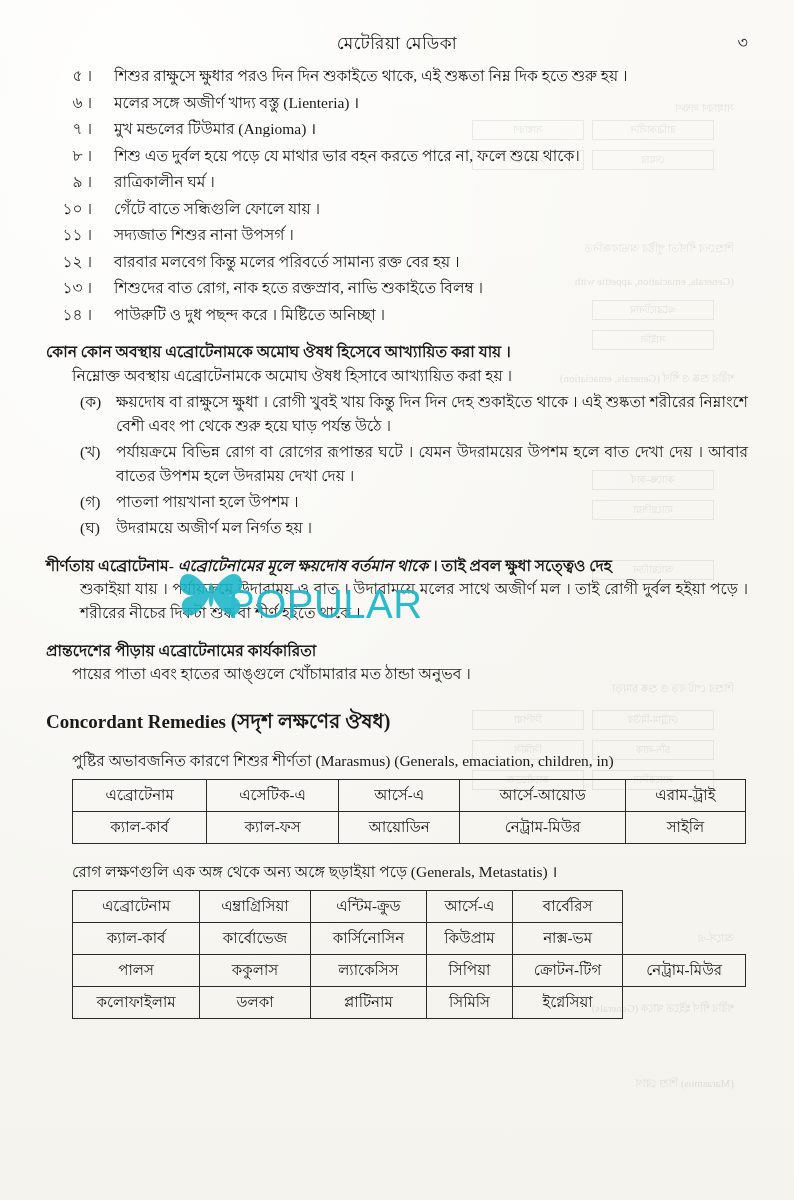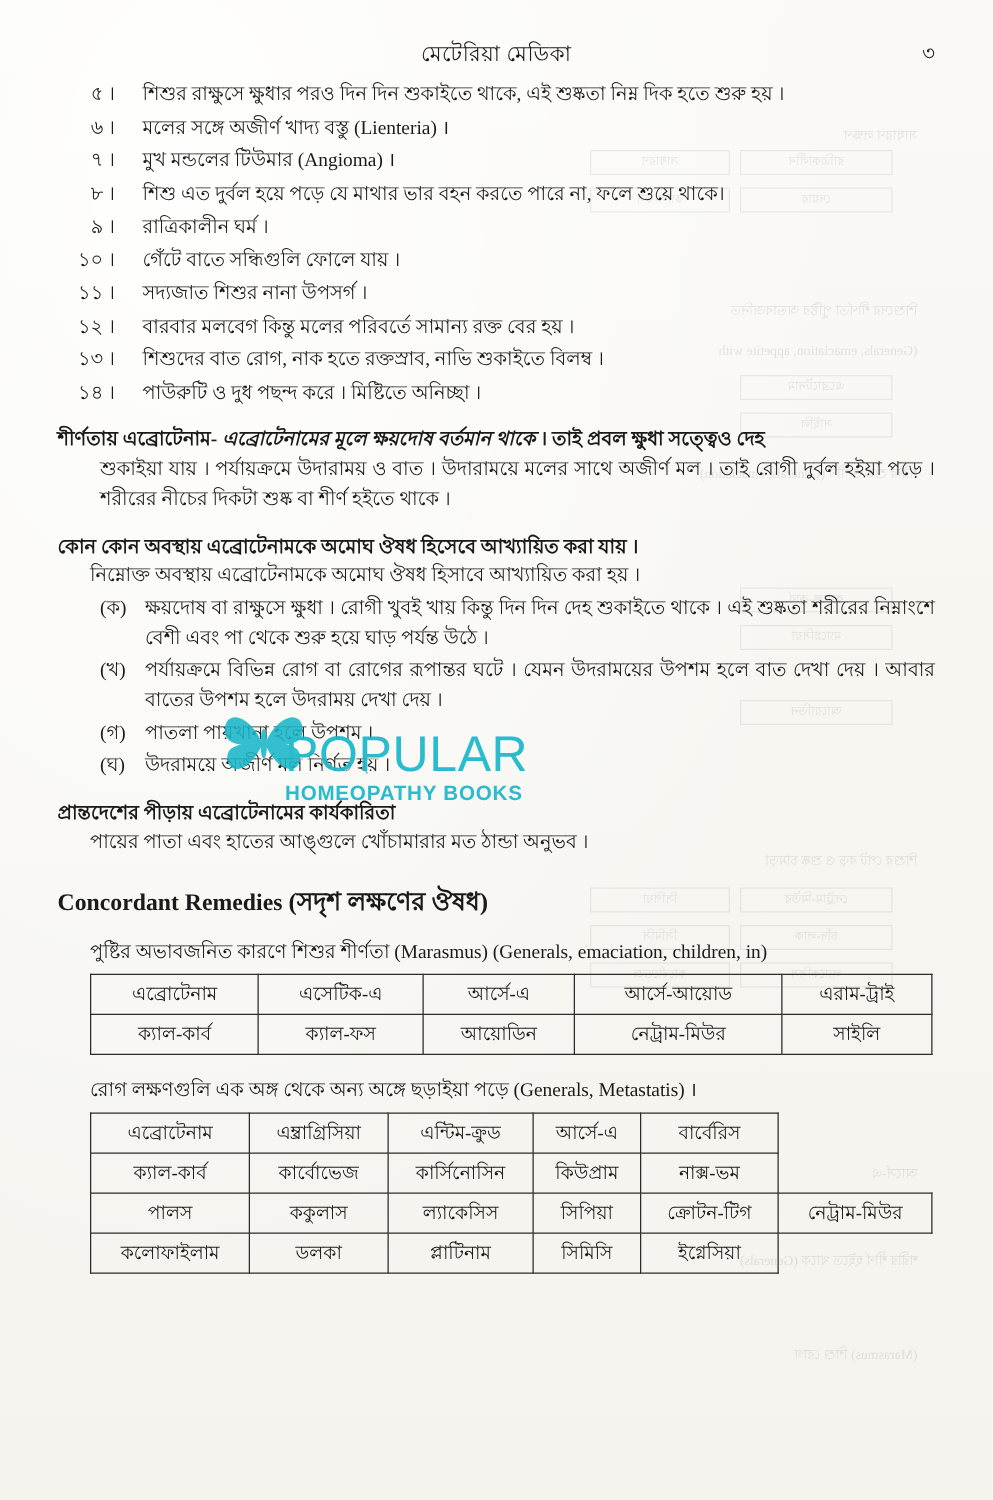--- a/index.html
+++ b/index.html
@@ -277,46 +277,46 @@
       <div class="num">১৩ ।</div>
       <div class="txt">শিশুদের বাত রোগ, নাক হতে রক্তস্রাব, নাভি শুকাইতে বিলম্ব ।</div>
     </div>
     <div class="row">
       <div class="num">১৪ ।</div>
       <div class="txt">পাউরুটি ও দুধ পছন্দ করে । মিষ্টিতে অনিচ্ছা ।</div>
     </div>
   </div>
 
   <div class="sec">
-    <div class="sec-head">
-      <span>শীর্ণতায় এব্রোটেনাম- </span><span class="em">এব্রোটেনামের মূলে ক্ষয়দোষ বর্তমান থাকে</span><span> । তাই প্রবল ক্ষুধা সত্ত্বেও দেহ</span>
-    </div>
-    <div class="sec-body narrow">শুকাইয়া যায় । পর্যায়ক্রমে উদারাময় ও বাত । উদারাময়ে মলের সাথে অজীর্ণ মল । তাই রোগী দুর্বল হইয়া পড়ে । শরীরের নীচের দিকটা শুষ্ক বা শীর্ণ হইতে থাকে ।</div>
-  </div>
-
-  <div class="sec">
     <div class="sec-head">কোন কোন অবস্থায় এব্রোটেনামকে অমোঘ ঔষধ হিসেবে আখ্যায়িত করা যায় ।</div>
     <div class="sec-body">নিম্নোক্ত অবস্থায় এব্রোটেনামকে অমোঘ ঔষধ হিসাবে আখ্যায়িত করা হয় ।</div>
 
     <div class="sub-row">
       <div class="lbl">(ক)</div>
       <div class="body">ক্ষয়দোষ বা রাক্ষুসে ক্ষুধা । রোগী খুবই খায় কিন্তু দিন দিন দেহ শুকাইতে থাকে । এই শুষ্কতা শরীরের নিম্নাংশে বেশী এবং পা থেকে শুরু হয়ে ঘাড় পর্যন্ত উঠে ।</div>
     </div>
     <div class="sub-row">
       <div class="lbl">(খ)</div>
       <div class="body">পর্যায়ক্রমে বিভিন্ন রোগ বা রোগের রূপান্তর ঘটে । যেমন উদরাময়ের উপশম হলে বাত দেখা দেয় । আবার বাতের উপশম হলে উদরাময় দেখা দেয় ।</div>
     </div>
     <div class="sub-row">
       <div class="lbl">(গ)</div>
       <div class="body">পাতলা পায়খানা হলে উপশম ।</div>
     </div>
     <div class="sub-row">
       <div class="lbl">(ঘ)</div>
       <div class="body">উদরাময়ে অজীর্ণ মল নির্গত হয় ।</div>
     </div>
+  </div>
+
+  <div class="sec">
+    <div class="sec-head">
+      <span>শীর্ণতায় এব্রোটেনাম- </span><span class="em">এব্রোটেনামের মূলে ক্ষয়দোষ বর্তমান থাকে</span><span> । তাই প্রবল ক্ষুধা সত্ত্বেও দেহ</span>
+    </div>
+    <div class="sec-body narrow">শুকাইয়া যায় । পর্যায়ক্রমে উদারাময় ও বাত । উদারাময়ে মলের সাথে অজীর্ণ মল । তাই রোগী দুর্বল হইয়া পড়ে । শরীরের নীচের দিকটা শুষ্ক বা শীর্ণ হইতে থাকে ।</div>
   </div>
 
   <div class="sec">
     <div class="sec-head">প্রান্তদেশের পীড়ায় এব্রোটেনামের কার্যকারিতা</div>
     <div class="sec-body">পায়ের পাতা এবং হাতের আঙ্গুলে খোঁচামারার মত ঠান্ডা অনুভব ।</div>
   </div>
 
   <div class="conc-title">
     <span>Concordant  Remedies</span>
     <span class="bn">(সদৃশ লক্ষণের ঔষধ)</span>
@@ -384,16 +384,15 @@
     <svg class="wm-butterfly" width="72" height="66" viewBox="0 0 72 66">
       <g fill="#19b6c9" opacity="0.95">
         <path d="M34 33 C24 10, 6 6, 4 20 C2 33, 16 36, 34 33 Z"></path>
         <path d="M34 33 C24 56, 8 58, 6 46 C4 34, 18 32, 34 33 Z"></path>
         <path d="M36 33 C46 10, 64 6, 66 20 C68 33, 54 36, 36 33 Z"></path>
         <path d="M36 33 C46 56, 62 58, 64 46 C66 34, 52 32, 36 33 Z"></path>
         <ellipse cx="35" cy="33" rx="2.6" ry="12"></ellipse>
       </g>
     </svg>
     <div class="wm-text">POPULAR</div>
-    <div class="wm-sub">HOMEOPATHY BOOKS</div>
   </div>
 
 </div>
 
 </body></html>

